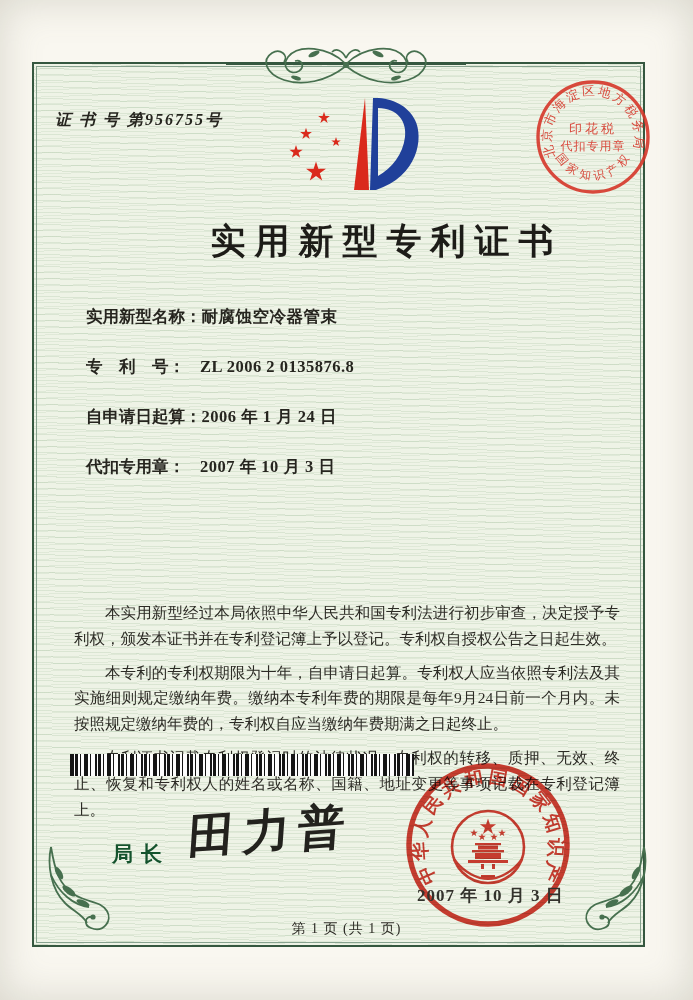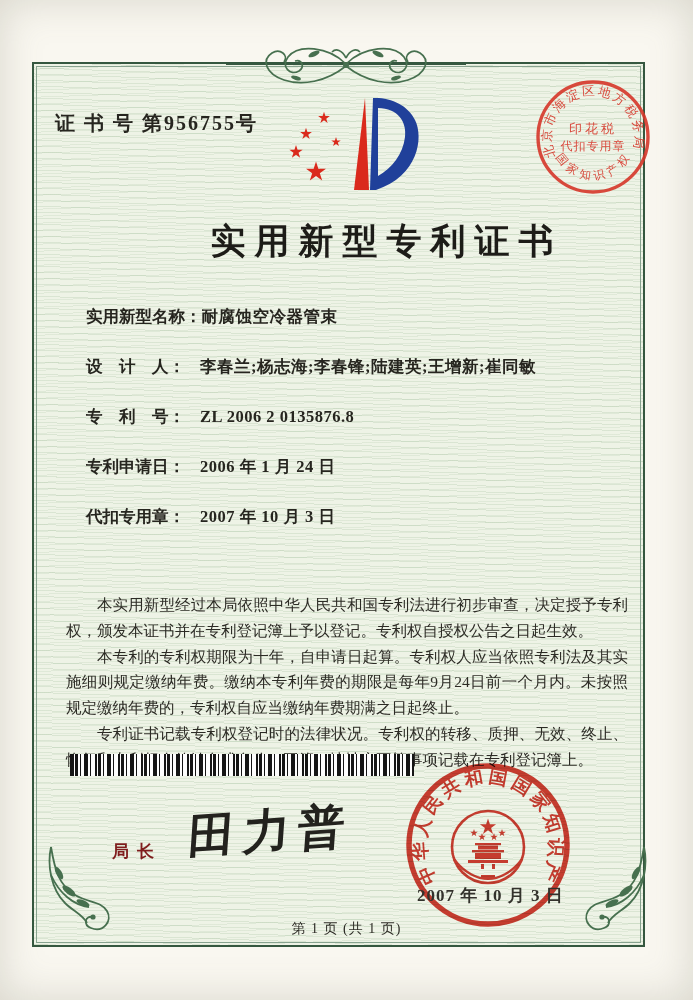--- a/index.html
+++ b/index.html
@@ -18,49 +18,49 @@
     box-sizing:border-box;
     border:2px solid var(--frame-green,#35573f);
     outline:1px solid #87a28e;outline-offset:-5px;
     background-color:var(--cert-bg,#eef3e6);
     background-image:
       repeating-linear-gradient(2deg, rgba(125,165,120,.18) 0 1px, transparent 1px 6px),
       repeating-linear-gradient(-2deg, rgba(125,165,120,.13) 0 1px, transparent 1px 7px);
   }
   .cert-no{
     position:absolute;left:55px;top:110px;
-    font-size:20px;letter-spacing:2px;color:var(--text-dark,#26251f);font-weight:600;
+    font-size:16px;letter-spacing:2px;color:var(--text-dark,#26251f);font-weight:600;font-style:italic;
   }
   .logo{position:absolute;left:272px;top:92px;}
   .tax-stamp{position:absolute;left:527px;top:71px;opacity:.9;}
   .title{
     position:absolute;left:0;top:218px;width:100%;
     text-align:center;font-size:35px;font-weight:700;
     letter-spacing:9px;color:#1d1c18;margin-left:40px;
   }
   .fields{position:absolute;left:86px;top:306px;display:flex;flex-direction:column;gap:28px;}
   .field{font-size:16.5px;line-height:22px;color:var(--text-dark,#26251f);font-weight:600;}
   .flabel{display:inline-block;min-width:114px;}
   .fvalue{letter-spacing:.5px;}
   .paras{
     position:absolute;left:66px;top:592px;width:562px;
     font-size:15.5px;line-height:25.8px;color:#2c2b25;text-align:justify;
   }
-  .paras p{margin:0;text-indent:2em;}
+  .paras p{margin:8px;text-indent:2em;}
   .barcode{
     position:absolute;left:70px;top:754px;width:340px;height:22px;
     background:repeating-linear-gradient(90deg,
       #151515 0 2px,#fdfdfd 2px 3px,#151515 3px 6px,#fdfdfd 6px 8px,
       #151515 8px 9px,#fdfdfd 9px 12px,#151515 12px 16px,#fdfdfd 16px 18px,
       #151515 18px 19px,#fdfdfd 19px 23px);
     border-left:2px solid #151515;border-right:2px solid #151515;
   }
   .sig-label{
     position:absolute;left:112px;top:840px;
-    font-size:17px;letter-spacing:8px;color:#7f1d1d;font-weight:600;
+    font-size:21px;letter-spacing:8px;color:#14532d;font-weight:600;
   }
   .sig-name{
     position:absolute;left:188px;top:800px;
     font-size:47px;font-weight:700;color:#23221e;
     transform:rotate(-4deg) skewX(-8deg);letter-spacing:8px;
   }
   .big-seal{position:absolute;left:388px;top:745px;mix-blend-mode:multiply;opacity:.93;}
   .seal-date{
     position:absolute;left:417px;top:884px;width:180px;
     font-size:17px;font-weight:700;letter-spacing:1px;color:#33322c;
@@ -165,27 +165,24 @@
     <text x="0" y="13" text-anchor="middle" font-size="12" fill="var(--stamp-red,#d6372a)" letter-spacing="1">代扣专用章</text>
   </svg>
 
   <div class="title">实用新型专利证书</div>
 
   <div class="fields">
     <div class="field">
       <span class="flabel">实用新型名称：</span><span class="fvalue">耐腐蚀空冷器管束</span>
     </div>
     <div class="field">
-      <span class="flabel">设　计　人：</span><span class="fvalue">李春兰;杨志海;李春锋;陆建英;王增新;崔同敏</span>
-    </div>
-    <div class="field">
       <span class="flabel">专　利　号：</span><span class="fvalue">ZL 2006 2 0135876.8</span>
     </div>
     <div class="field">
-      <span class="flabel">专利申请日：</span><span class="fvalue">2006 年 1 月 24 日</span>
+      <span class="flabel">自申请日起算：</span><span class="fvalue">2006 年 1 月 24 日</span>
     </div>
     <div class="field">
       <span class="flabel">代扣专用章：</span><span class="fvalue">2007 年 10 月 3 日</span>
     </div>
   </div>
 
   <div class="paras">
     <p>本实用新型经过本局依照中华人民共和国专利法进行初步审查，决定授予专利权，颁发本证书并在专利登记簿上予以登记。专利权自授权公告之日起生效。</p>
     <p>本专利的专利权期限为十年，自申请日起算。专利权人应当依照专利法及其实施细则规定缴纳年费。缴纳本专利年费的期限是每年9月24日前一个月内。未按照规定缴纳年费的，专利权自应当缴纳年费期满之日起终止。</p>
     <p>专利证书记载专利权登记时的法律状况。专利权的转移、质押、无效、终止、恢复和专利权人的姓名或名称、国籍、地址变更等事项记载在专利登记簿上。</p>

